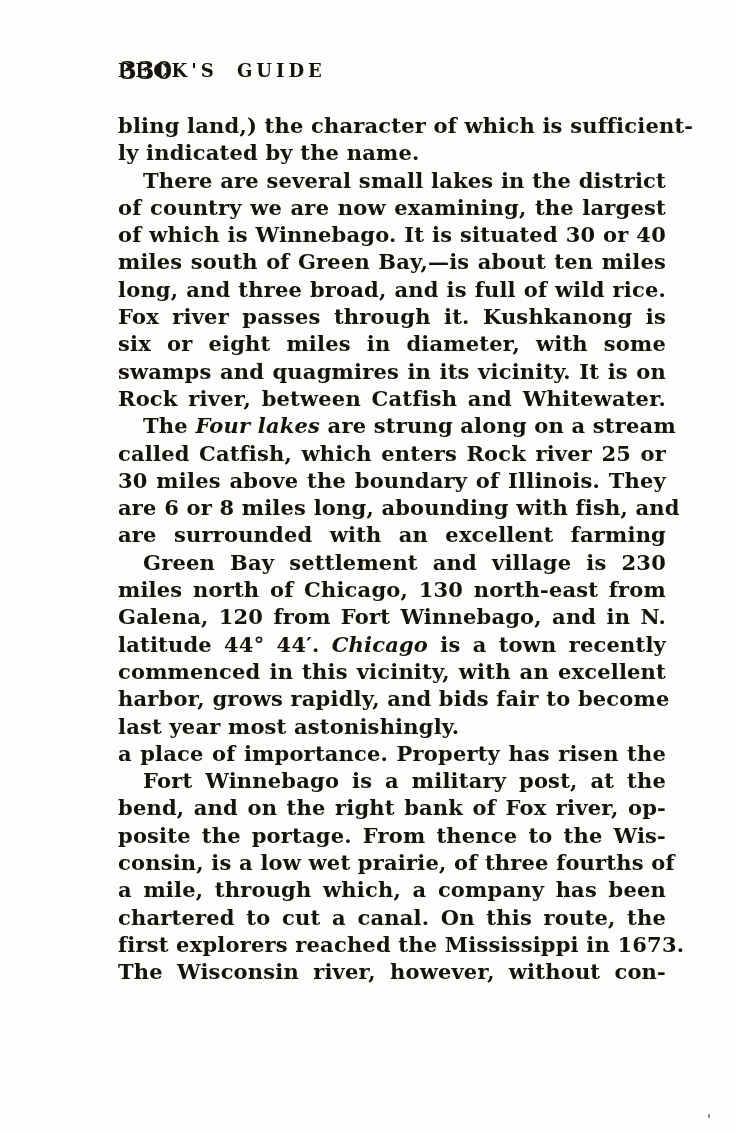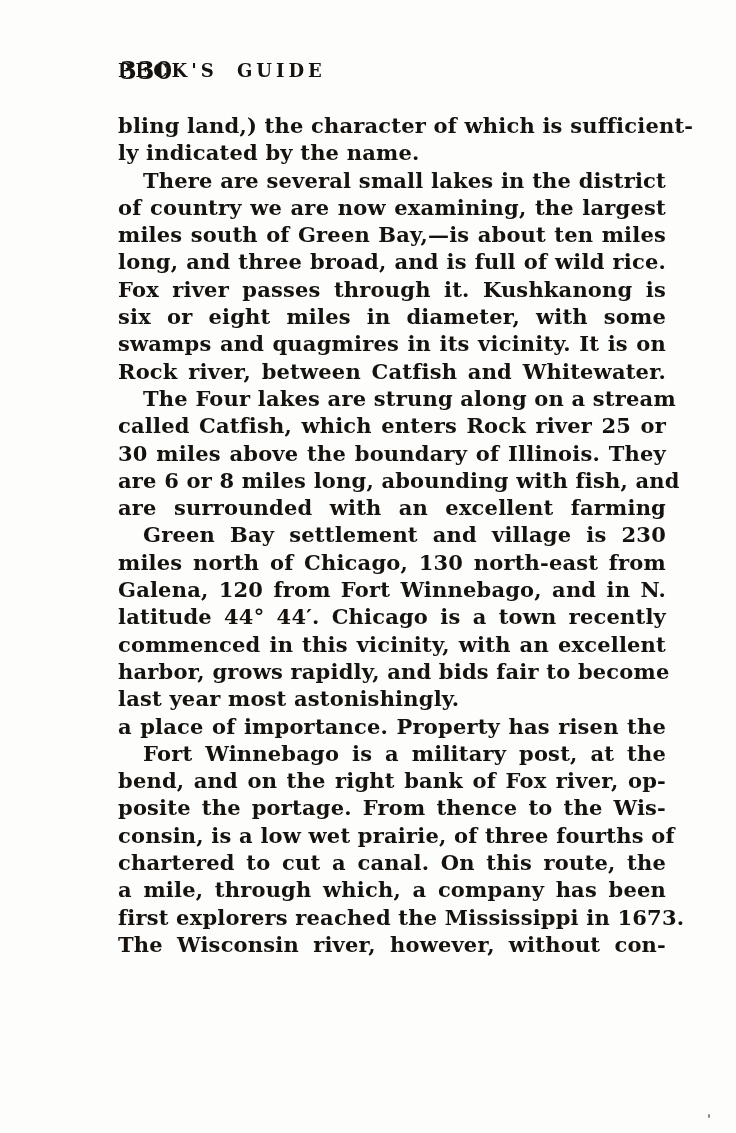--- a/index.html
+++ b/index.html
@@ -40,21 +40,21 @@
     text-align: justify;
     text-align-last: justify;
     height: 27.3px;
     white-space: nowrap;
   }
   .line.short {
     text-align: right;
     text-align-last: left;
   }
   .line.indent { text-indent: 25px; }
-  .it { }
+  .it { font-style: italic; }
   .speck {
     position: absolute;
     width: 2px; height: 4px;
     background: #8a8a8a;
     border-radius: 1px;
   }
 </style>
 </head>
 <body>
 
@@ -66,20 +66,21 @@
   </div>
 
   <div class="text-block">
       <div>
         <div class="line"><span>bling land,) the character of which is sufficient-</span></div>
         <div class="line short"><span>ly indicated by the name.</span></div>
       </div>
       <div>
         <div class="line indent"><span>There are several small lakes in the district</span></div>
         <div class="line"><span>of country we are now examining, the largest</span></div>
+        <div class="line"><span>of which is Winnebago.  It is situated 30 or 40</span></div>
         <div class="line"><span>miles south of Green Bay,—is about ten miles</span></div>
         <div class="line"><span>long, and three broad, and is full of wild rice.</span></div>
         <div class="line"><span>Fox river passes through it.  Kushkanong is</span></div>
         <div class="line"><span>six or eight miles in diameter, with some</span></div>
         <div class="line"><span>swamps and quagmires in its vicinity.  It is on</span></div>
         <div class="line"><span>Rock river, between Catfish and Whitewater.</span></div>
       </div>
       <div>
         <div class="line indent"><span>The </span><span class="it">Four lakes</span><span> are strung along on a stream</span></div>
         <div class="line"><span>called Catfish, which enters Rock river 25 or</span></div>
@@ -95,22 +96,22 @@
         <div class="line"><span>commenced in this vicinity, with an excellent</span></div>
         <div class="line"><span>harbor, grows rapidly, and bids fair to become</span></div>
         <div class="line short"><span>last year most astonishingly.</span></div>
         <div class="line"><span>a place of importance.  Property has risen the</span></div>
       </div>
       <div>
         <div class="line indent"><span>Fort Winnebago is a military post, at the</span></div>
         <div class="line"><span>bend, and on the right bank of Fox river, op-</span></div>
         <div class="line"><span>posite the portage.  From thence to the Wis-</span></div>
         <div class="line"><span>consin, is a low wet prairie, of three fourths of</span></div>
+        <div class="line"><span>a mile, through which, a company has been</span></div>
         <div class="line"><span>chartered to cut a canal.  On this route, the</span></div>
-        <div class="line"><span>a mile, through which, a company has been</span></div>
         <div class="line"><span>first explorers reached the Mississippi in 1673.</span></div>
         <div class="line"><span>The Wisconsin river, however, without con-</span></div>
       </div>
     </div>
 
   <div class="speck" style="left: 708px; top: 1114px;"></div>
 
 </div>
 
 </body></html>

